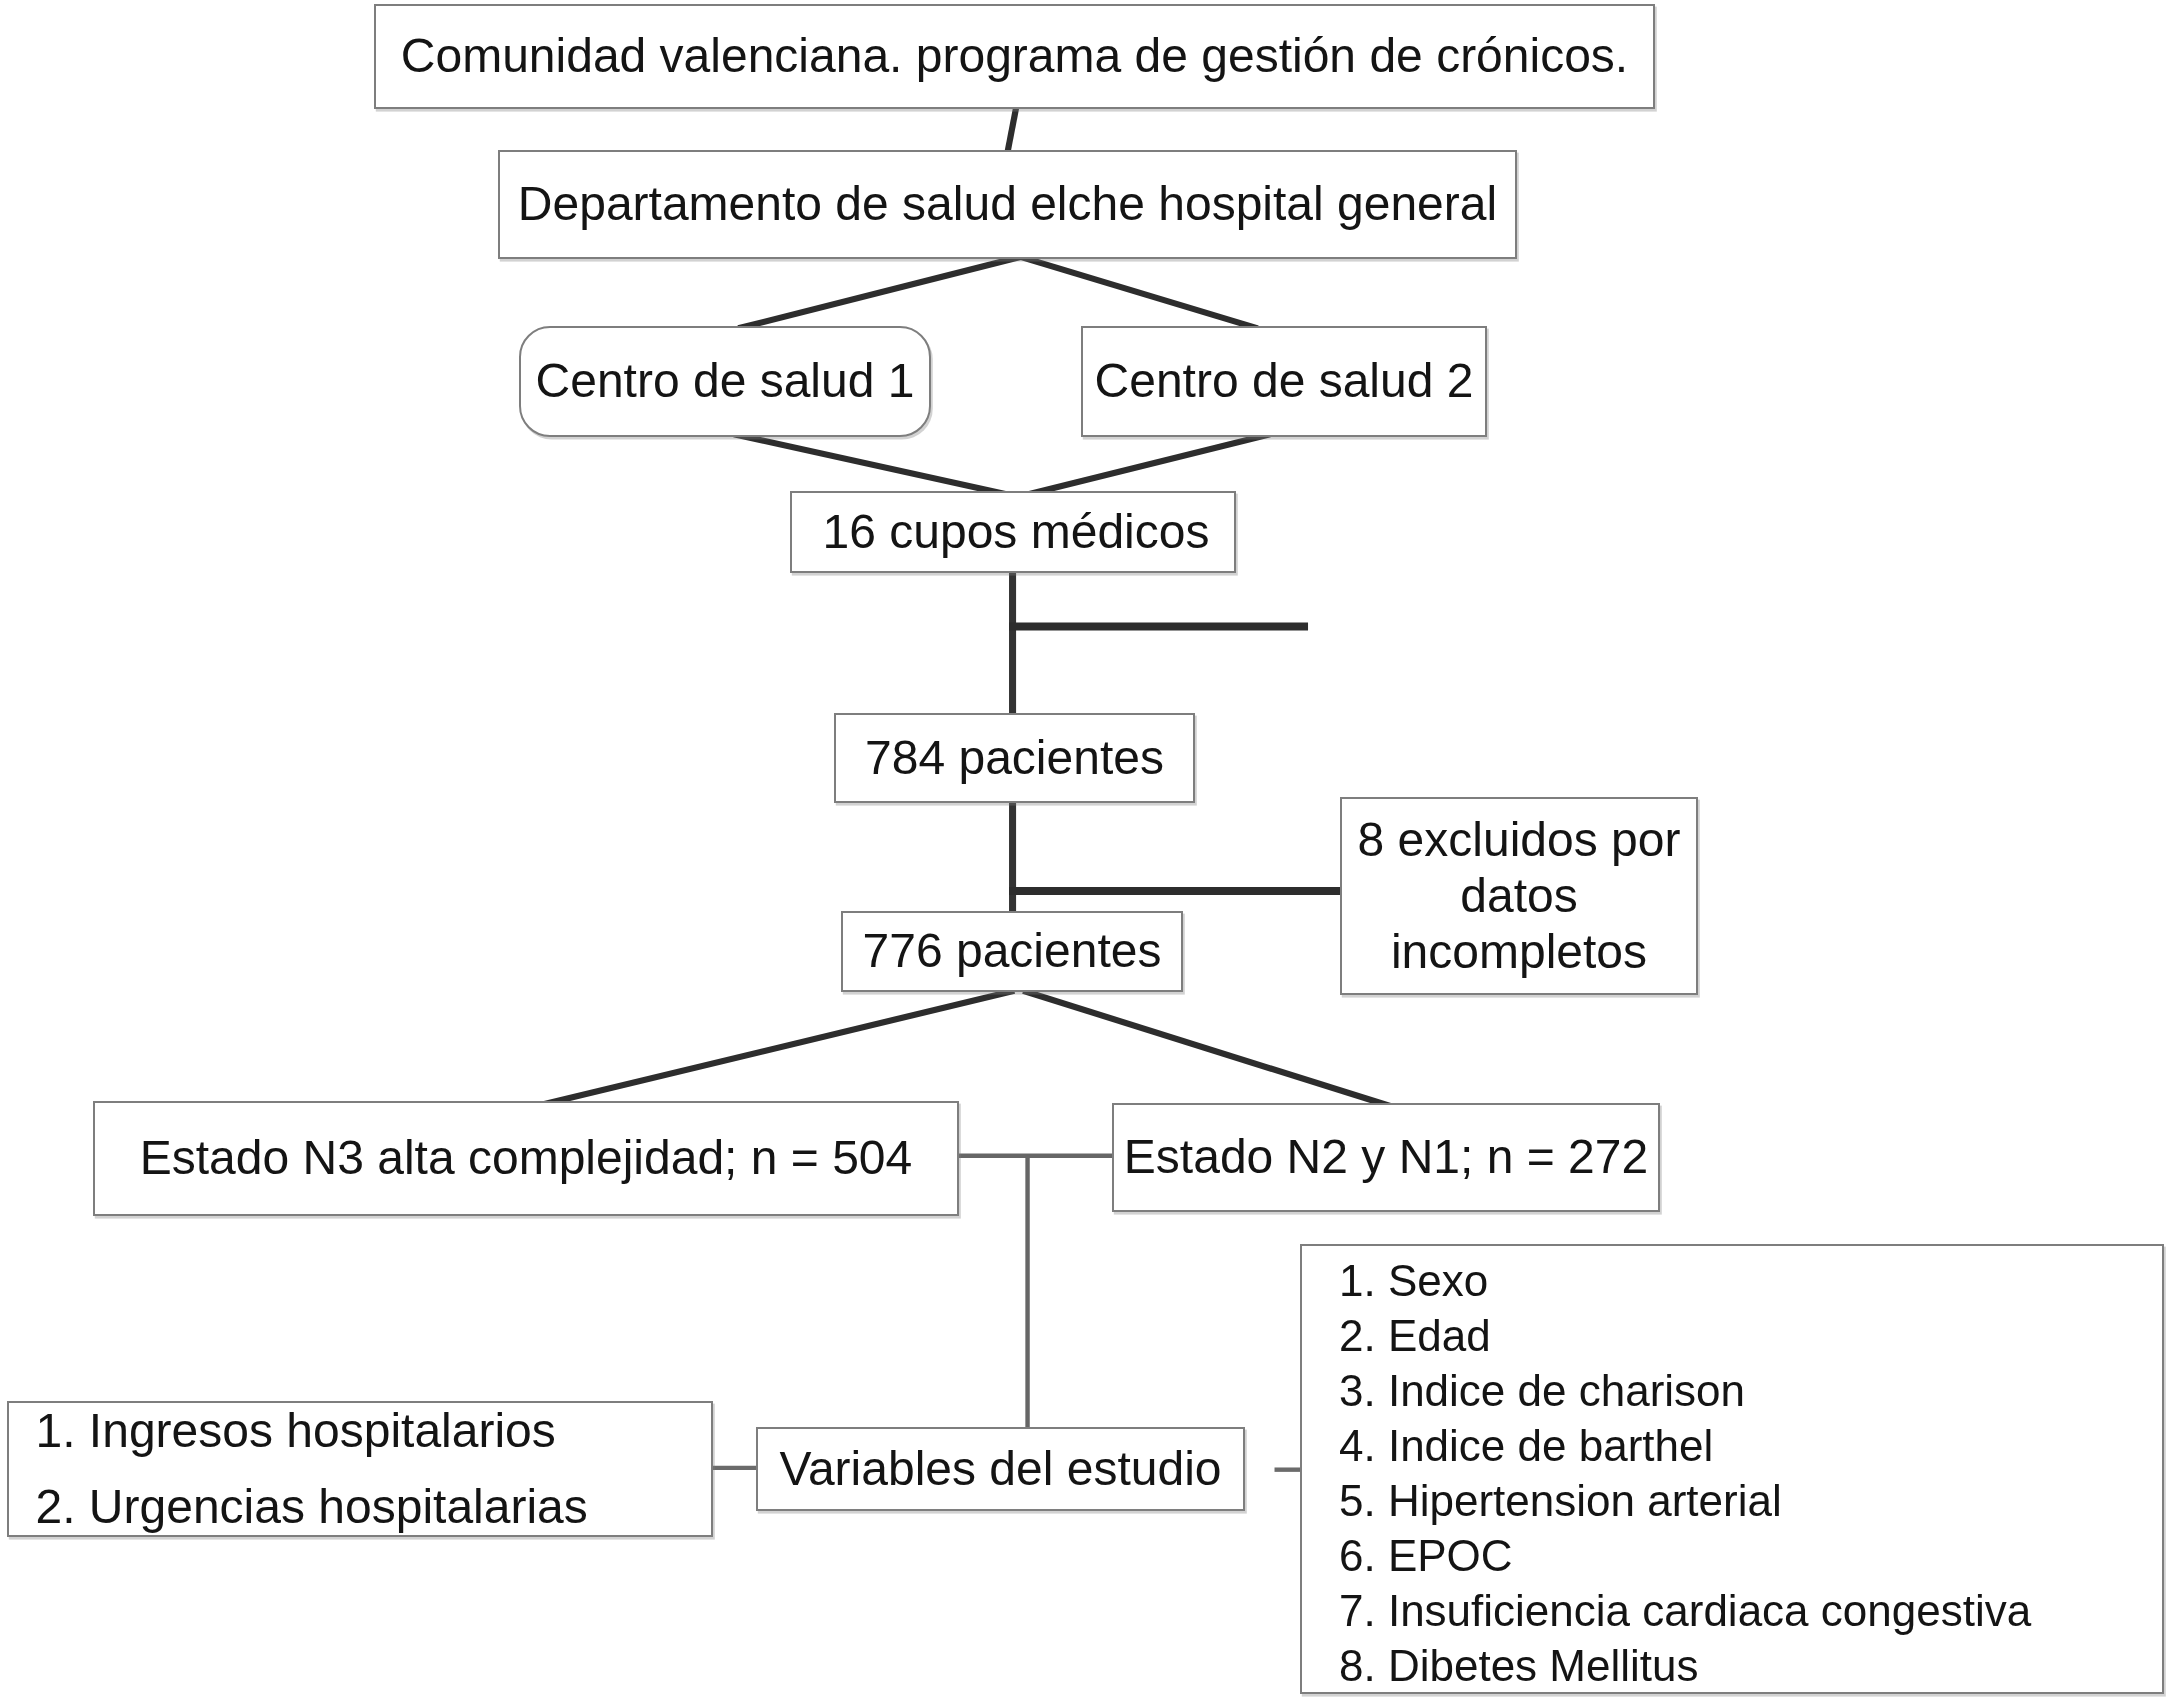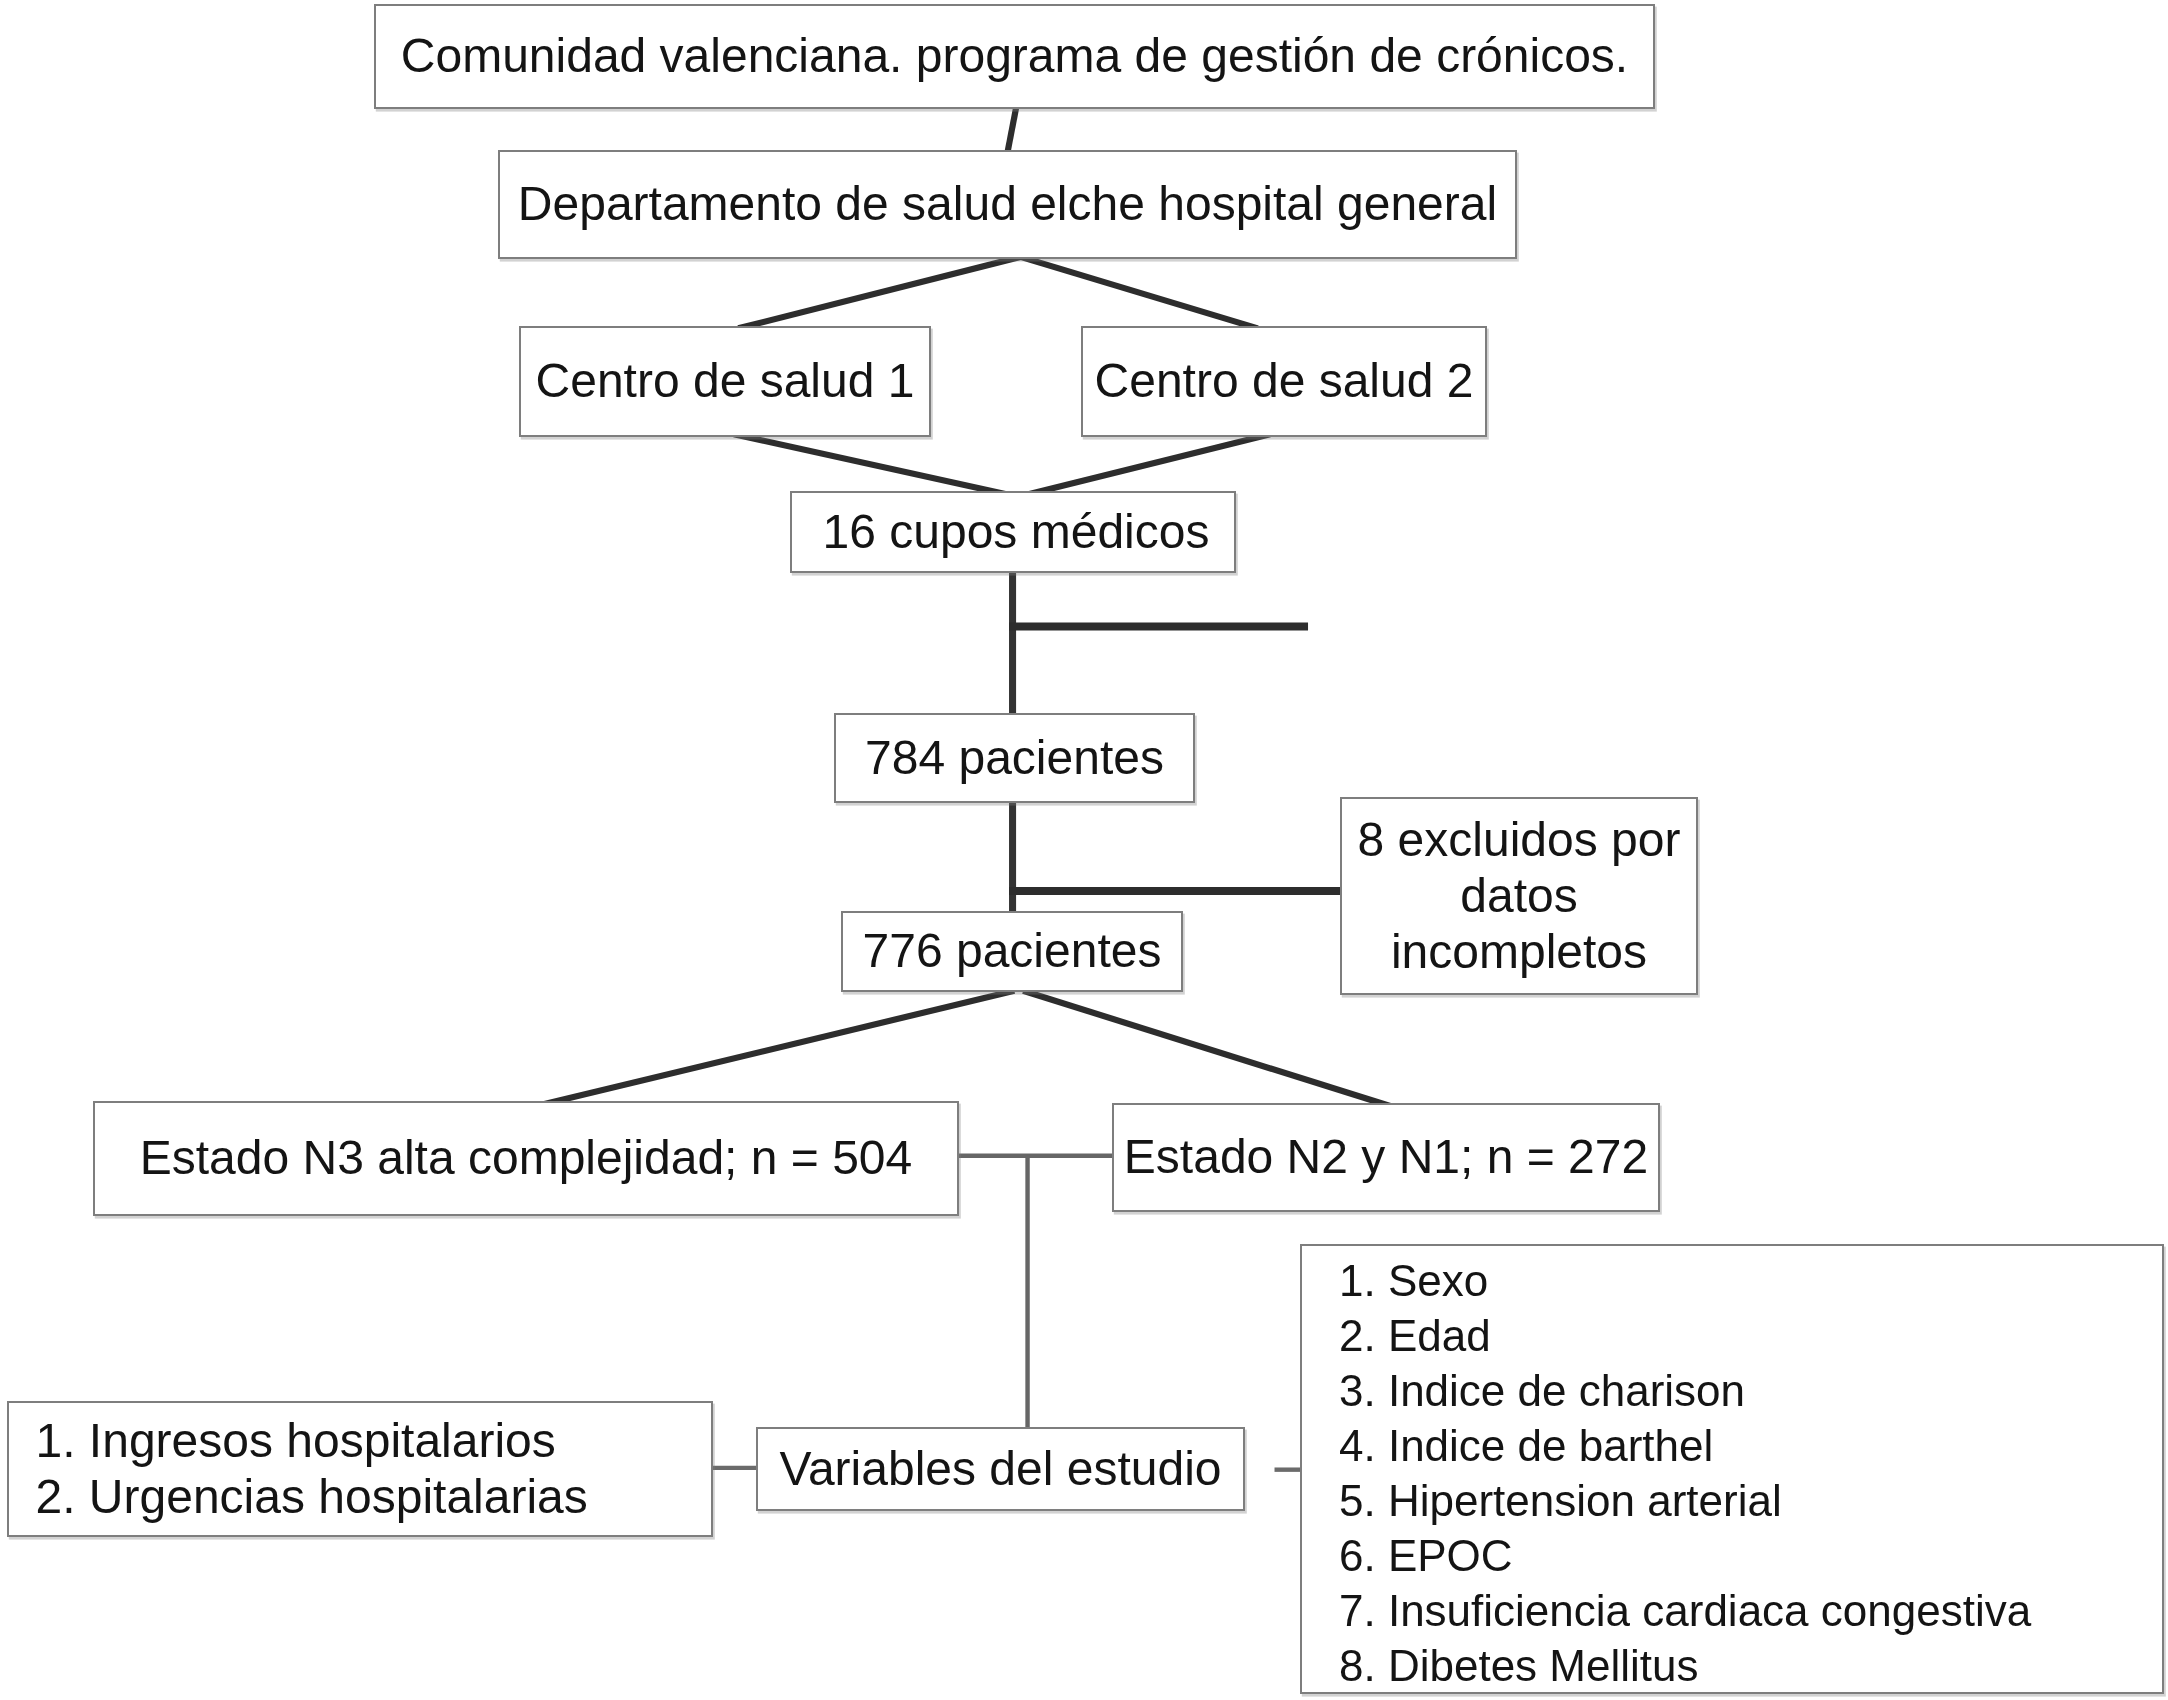--- a/index.html
+++ b/index.html
@@ -25,21 +25,21 @@
     justify-content: center;
     text-align: left;
     font-size: 48px;
     line-height: 1.18;
     white-space: nowrap;
   }
   .node.wrap { white-space: normal; }
   .node.left-align {
     align-items: flex-start;
     text-align: left;
-    justify-content: center;
+    justify-content: space-between;
   }
   .node .line { display: block; }
   .node.list { justify-content: flex-start; }
 </style>
 </head>
 <body>
 
 <div class="canvas">
 
   <svg class="wires" viewBox="0 0 2458 1928" xmlns="http://www.w3.org/2000/svg">
@@ -61,21 +61,21 @@
   </svg>
 
   <div class="node" style="left:374px; top:3.5px; width:1281px; height:105px;">
     <span class="line">Comunidad valenciana. programa de gestión de crónicos.</span>
   </div>
 
   <div class="node" style="left:498px; top:150px; width:1019px; height:109px;">
     <span class="line">Departamento de salud elche hospital general</span>
   </div>
 
-  <div class="node" style="left:519px; top:326px; width:412px; height:111px;">
+  <div class="node" style="left:519px; top:326px; width:412px; height:111px;border-radius:31px;">
     <span class="line">Centro de salud 1</span>
   </div>
 
   <div class="node" style="left:1081px; top:326px; width:406px; height:111px;">
     <span class="line">Centro de salud 2</span>
   </div>
 
   <div class="node" style="left:790px; top:491px; width:446px; height:82px;padding-left:6px;">
     <span class="line">16 cupos médicos</span>
   </div>

